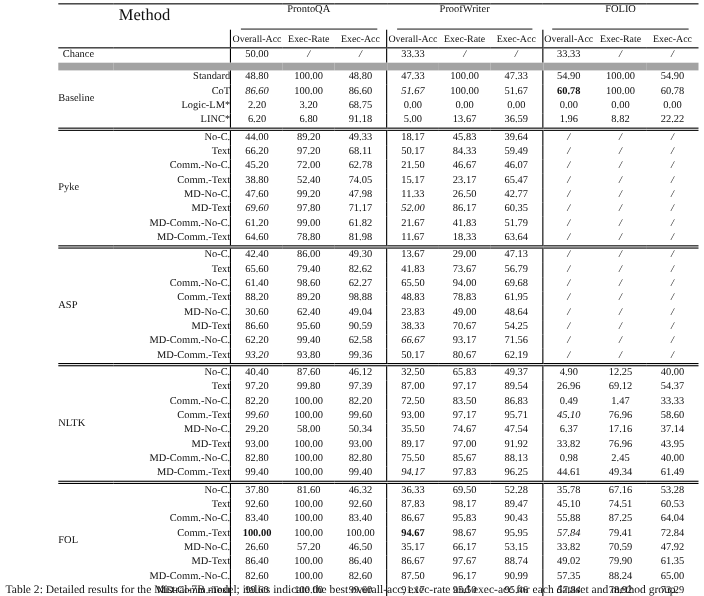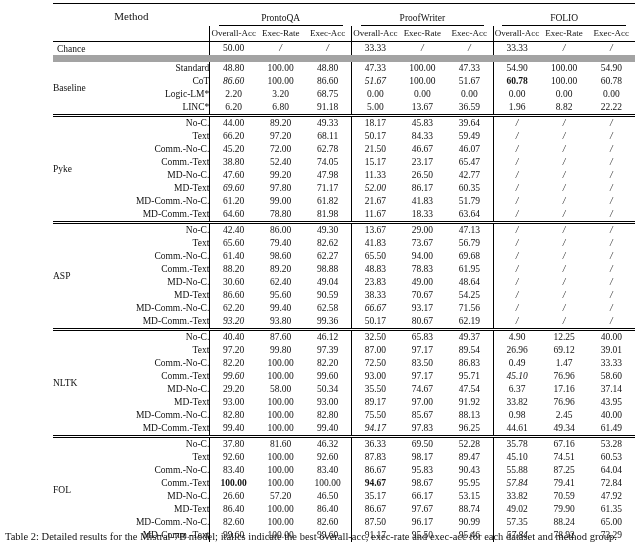--- a/index.html
+++ b/index.html
@@ -19,23 +19,23 @@
     border-top:1.5px solid #000;
     border-bottom:3px double #000;
     font-size:9.5px;
   }
   col.c-group{width:50px;}
   col.c-method{width:106px;}
   col.c-val{width:47px;}
   th,td{padding:0;font-weight:normal;white-space:nowrap;overflow:hidden;}
   thead tr.bench-row{height:22px;}
   thead tr.metric-row{height:16px;margin-top:48px;}
-  th.method-h{text-align:center;vertical-align:bottom;padding-bottom:4px;font-size:11px;}
+  th.method-h{text-align:center;vertical-align:bottom;padding-bottom:4px;font-size:15px;}
   th.bench{text-align:center;vertical-align:bottom;font-size:9.5px;}
-  .bench-inner{display:block;margin:0 9px;padding-bottom:2px;border-bottom:1px solid #000;}
+  .bench-inner{display:block;margin:0 9px;padding-bottom:12px;border-bottom:1px solid #000;}
   tr.metric-row th{border-bottom:1px solid #000;text-align:center;font-size:9px;vertical-align:middle;}
   .sep{border-left:1px solid #000;}
   tr.chance-row{height:16px;}
   tr.chance-row td{border-bottom:7px solid #a3a3a3;}
   td.chance-label{text-align:left;padding-left:4px;}
   tbody tr.data-row{height:13px;}
   td.group{text-align:left;vertical-align:middle;border-bottom:3px double #000;}
   td.method{text-align:right;padding-left:4px;vertical-align:middle;line-height:13px;}
   td.val{text-align:center;vertical-align:middle;line-height:13px;}
   tr.sec-end td{border-bottom:3px double #000;}
@@ -370,21 +370,21 @@
         <tr class="data-row">
           <td class="method">Text</td>
           <td class="val sep">97.20</td>
           <td class="val">99.80</td>
           <td class="val">97.39</td>
           <td class="val sep">87.00</td>
           <td class="val">97.17</td>
           <td class="val">89.54</td>
           <td class="val sep">26.96</td>
           <td class="val">69.12</td>
-          <td class="val">39.01</td>
+          <td class="val">54.37</td>
         </tr>
         <tr class="data-row">
           <td class="method">Comm.-No-C.</td>
           <td class="val sep">82.20</td>
           <td class="val">100.00</td>
           <td class="val">82.20</td>
           <td class="val sep">72.50</td>
           <td class="val">83.50</td>
           <td class="val">86.83</td>
           <td class="val sep">0.49</td>

